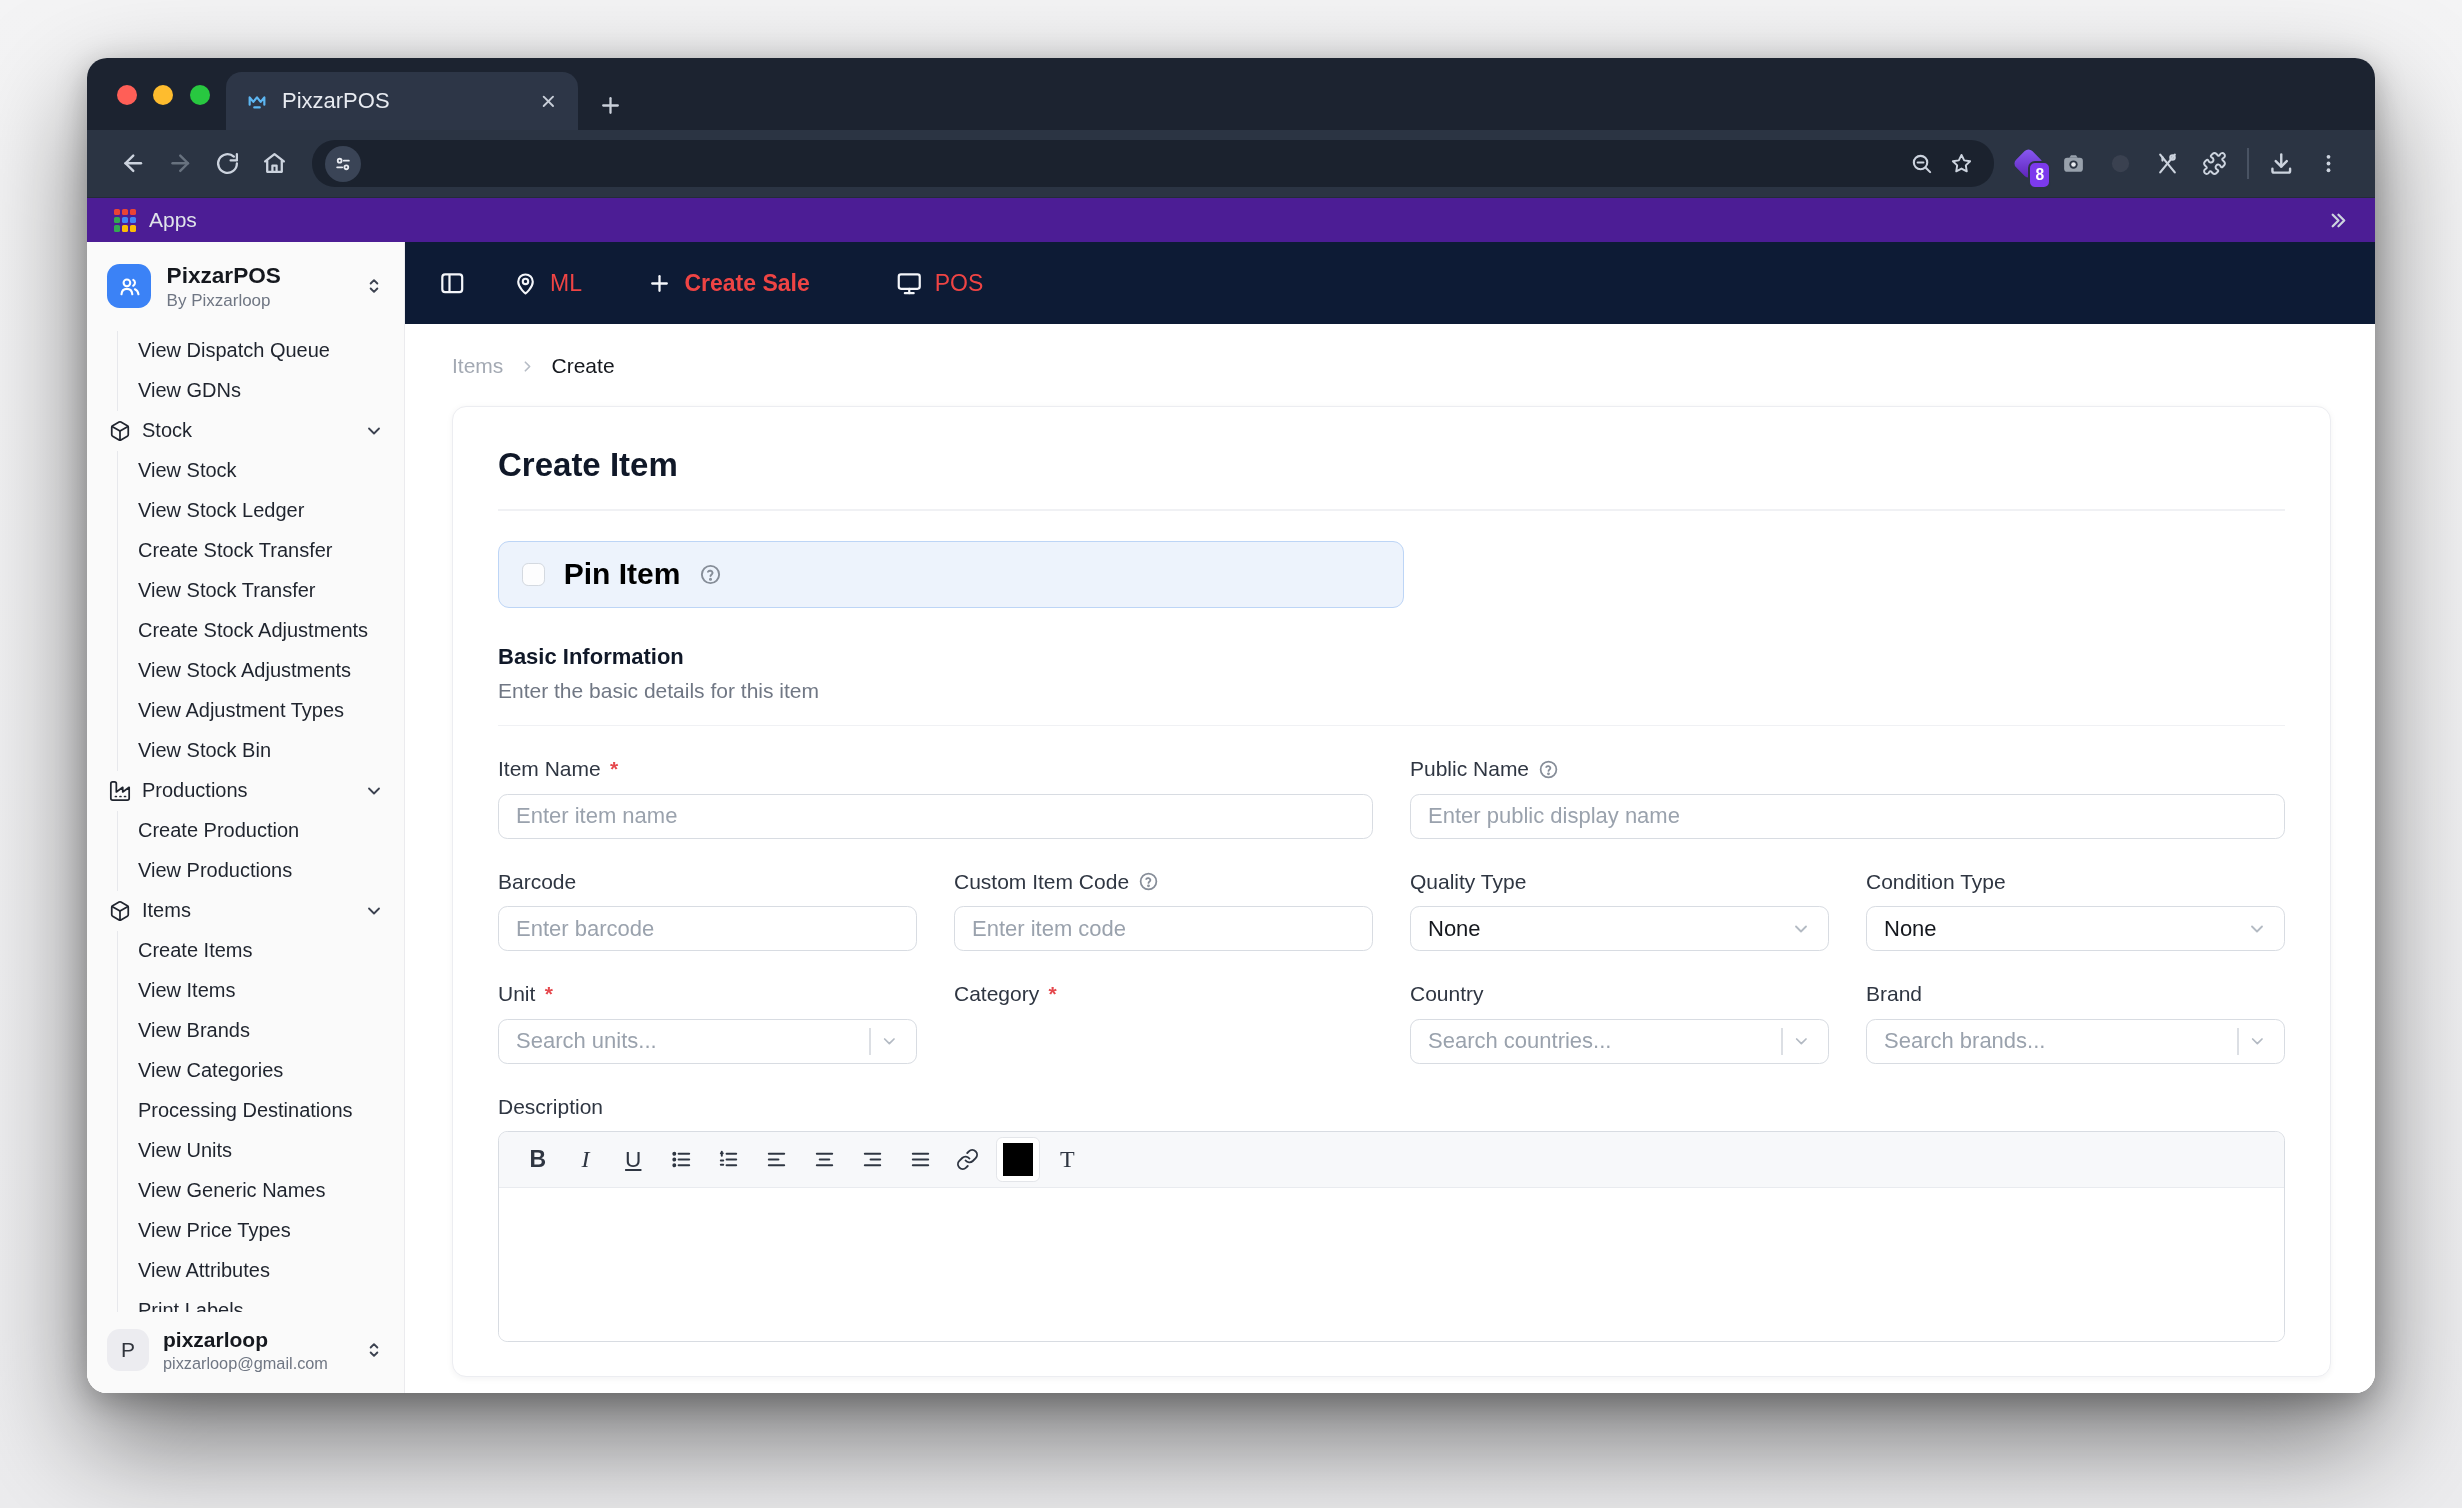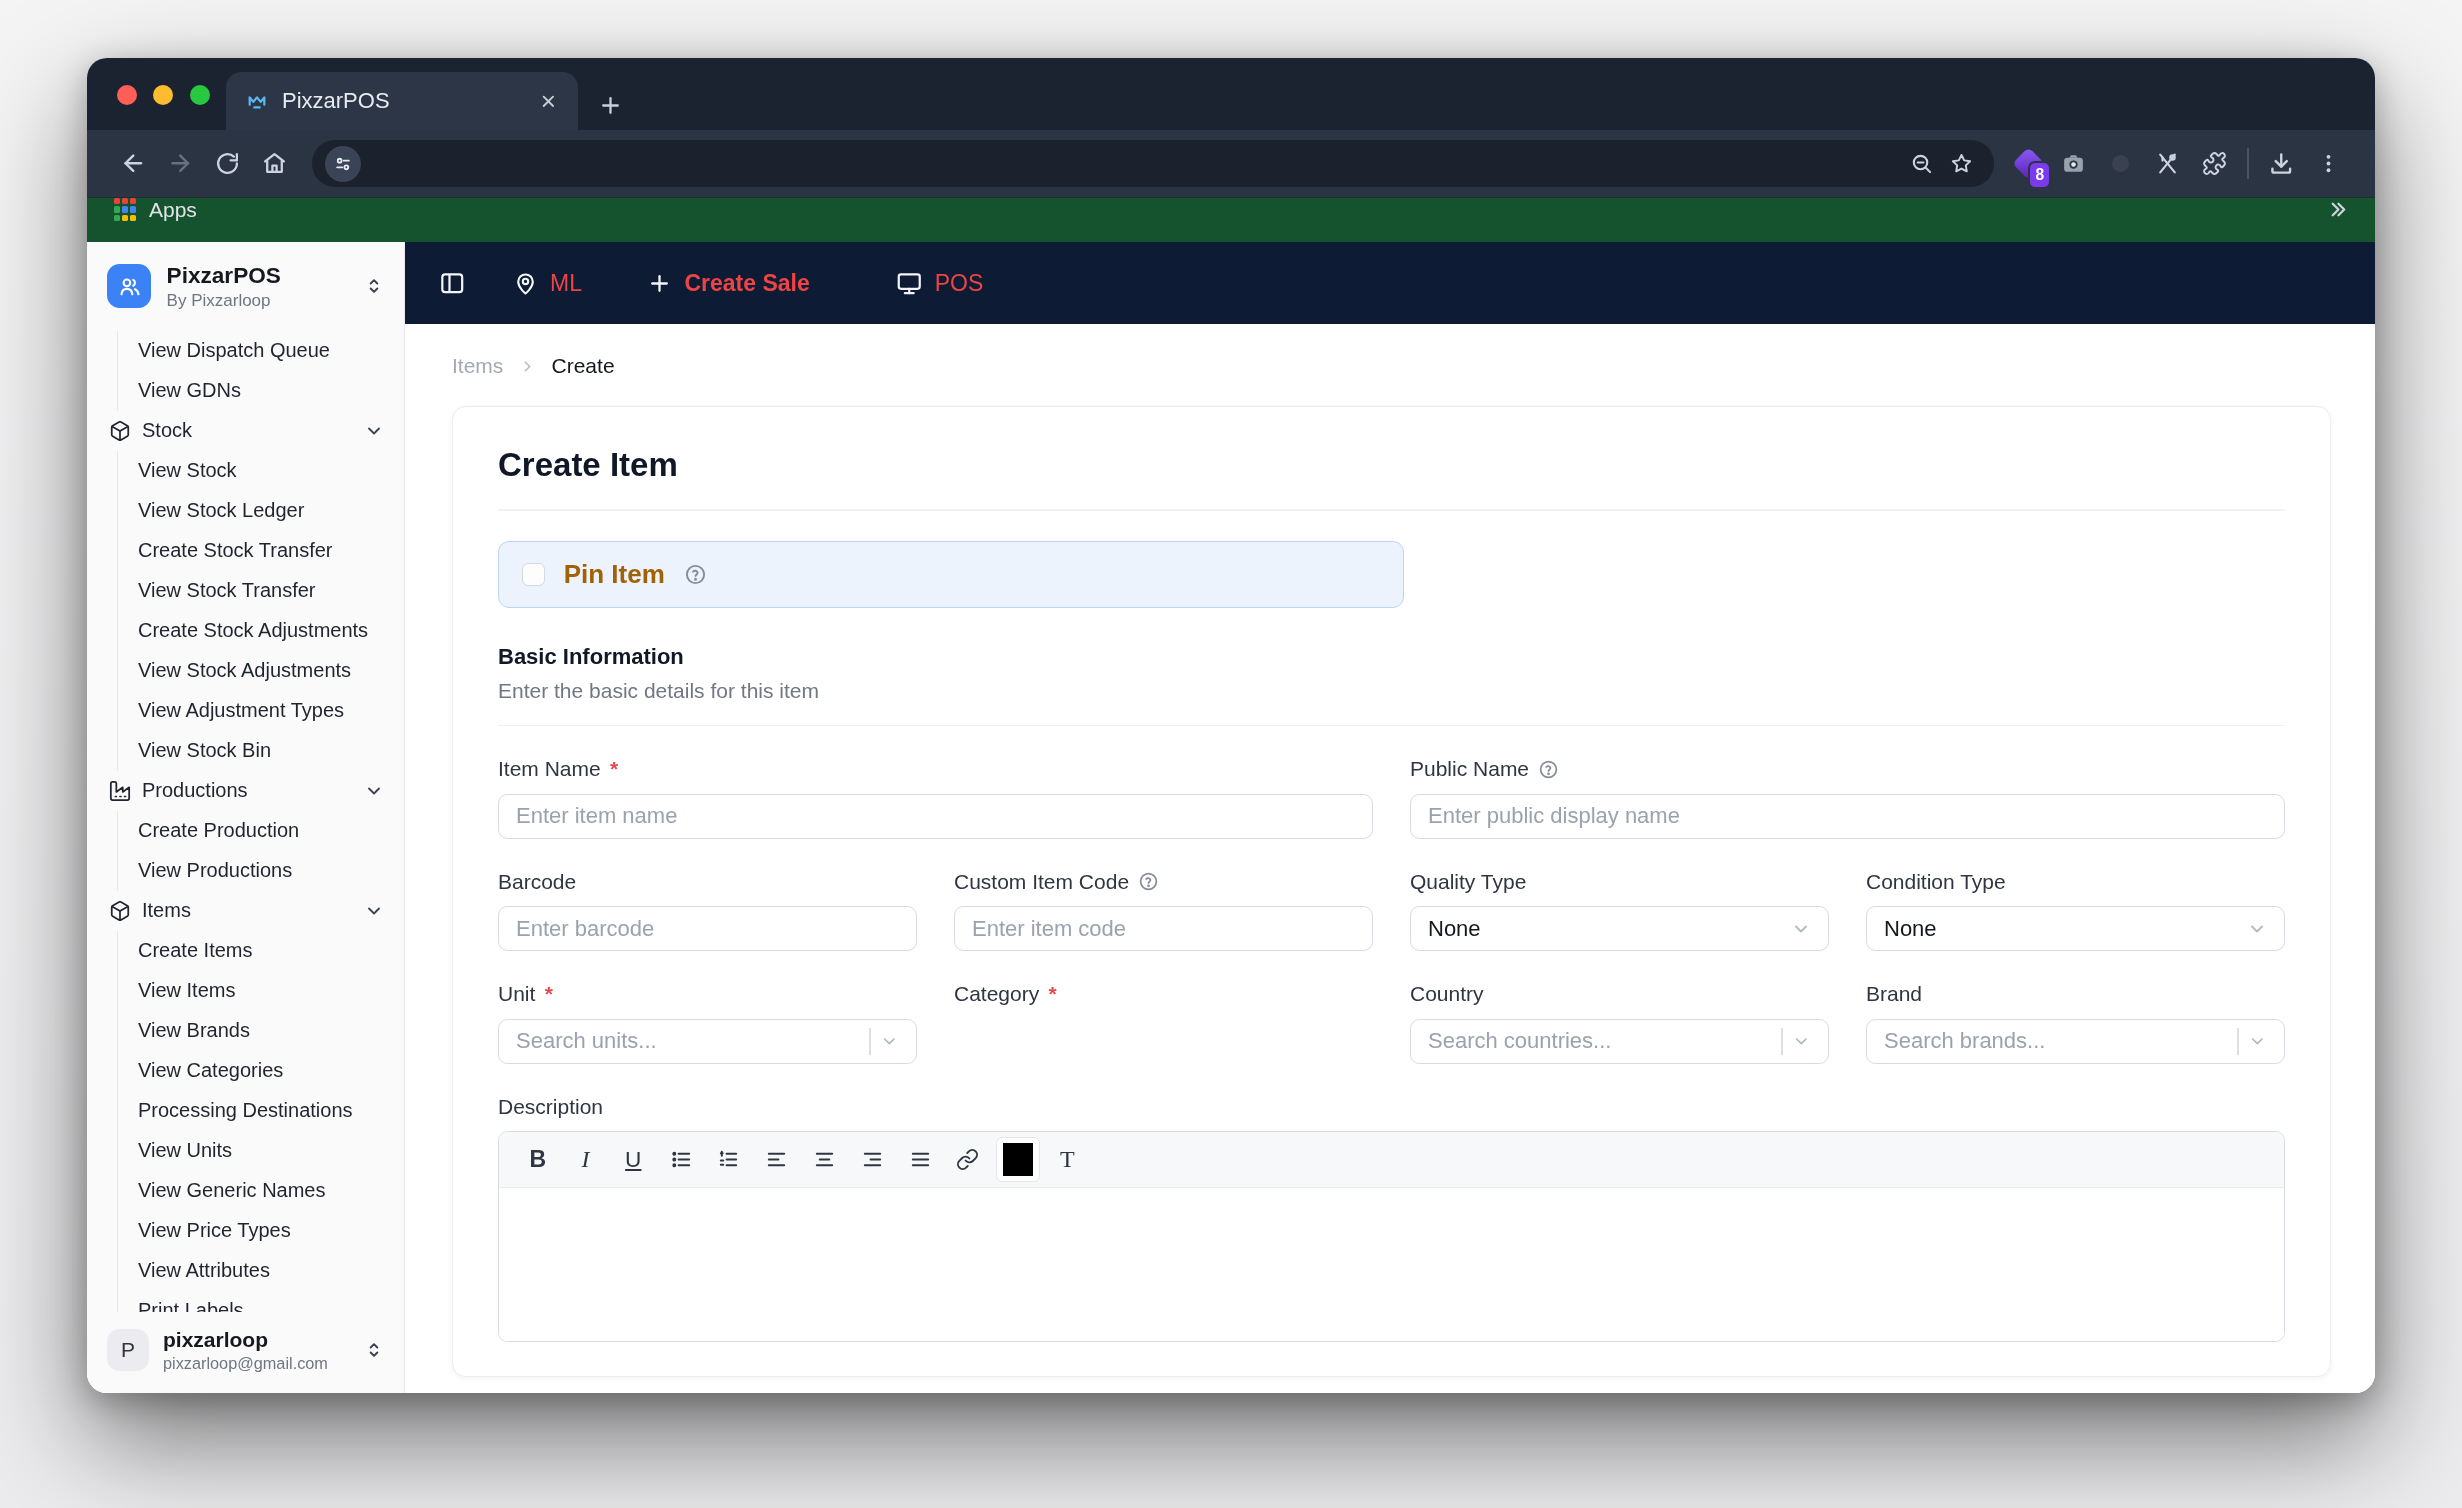--- a/index.html
+++ b/index.html
@@ -39,21 +39,21 @@
   .urlbar { flex:1; height:47px; background:#1b222e; border-radius:23px; margin:0 14px; display:flex; align-items:center; padding:0 12.5px; min-width:0; }
   .tune { width:36px; height:36px; border-radius:50%; background:#3a4456; display:flex; align-items:center; justify-content:center; color:#e8ebf1; }
   .url-spacer { flex:1; }
   .url-ic { width:40px; height:40px; display:flex; align-items:center; justify-content:center; color:#ccd3de; }
   .ext { width:42px; height:45px; position:relative; display:flex; align-items:center; justify-content:center; flex:none; }
   .ext-diamond { width:23px; height:23px; border-radius:5.4px; transform:rotate(45deg); background:linear-gradient(135deg,#8b5cf6,#5b21b6); }
   .ext-badge { position:absolute; right:-1.6px; bottom:-3.1px; min-width:23px; height:28px; padding:0 4.7px; border-radius:7px; background:#7c3aed; border:2.3px solid #2b3443; color:#fff; font-size:15.6px; font-weight:700; display:flex; align-items:center; justify-content:center; }
   .sep { width:1.6px; height:31px; background:#495363; margin:0 9.3px; flex:none; }
 
   
-  .bookmarks { height:45px; background:#14532d; border-top:1.6px solid #232b38; display:flex; padding:0 26.5px; flex:none; }
+  .bookmarks { height:45px; background:#4c1d95; border-top:1.6px solid #232b38; display:flex; align-items:center; padding:0 26.5px; flex:none; }
   .apps-grid { width:23px; height:23px; display:grid; grid-template-columns:repeat(3,1fr); gap:2.3px; }
   .apps-grid span { border-radius:1.6px; }
   .apps-label { margin-left:12.5px; font-size:21px; color:#e0e4ea; }
   .bm-more { margin-left:auto; color:#ccd3de; }
 
   
   .app { flex:1; display:flex; min-height:0; background:#fff; }
 
   
   .sidebar { width:318px; min-width:318px; background:#fafafa; border-right:1.6px solid #ebebee; display:flex; flex-direction:column; }
@@ -86,21 +86,21 @@
   .bc-current { color:#15181e; }
   .bc-chev { color:#b6bcc5; display:flex; }
 
   
   .card { margin-top:28px; background:#fff; border:1.6px solid #ecedf1; border-radius:14px; box-shadow:0 1.6px 6.2px rgba(16,24,40,.05); padding:39px 45px 34px 45px; }
   .page-title { font-size:33px; font-weight:700; color:#101828; }
   .hr { height:1.6px; background:#f0f1f4; margin-top:25px; }
 
   .pin-box { margin-top:30px; width:906px; height:67px; background:#edf3fc; border:1.6px solid #bdd5f6; border-radius:11px; display:flex; align-items:center; padding:0 23px; gap:18.7px; }
   .pin-check { width:23px; height:23px; background:#fdfdfe; border:1.6px solid #d4d9e0; border-radius:6.2px; flex:none; }
-  .pin-label { font-size:26px; font-weight:700; color:#a16207; }
+  .pin-label { font-size:30px; font-weight:700; color:#000000; }
   .help { color:#868d98; display:flex; }
 
   .section-head { margin-top:36px; font-size:22px; font-weight:700; color:#101828; }
   .section-sub { margin-top:9.3px; font-size:21px; color:#707784; }
 
   .form-grid { margin-top:31px; display:grid; grid-template-columns:repeat(4,1fr); column-gap:37px; row-gap:31px; }
   .span2 { grid-column:span 2; } .span4 { grid-column:1 / -1; }
   .f-label { font-size:21px; font-weight:500; color:#2f3642; display:flex; align-items:center; gap:9.3px; margin-bottom:12.5px; }
   .req { color:#e5484d; font-weight:600; }
   .f-input { height:45px; border:1.6px solid #d8dce2; border-radius:9.3px; background:#fff; display:flex; align-items:center; padding:0 17px; }

